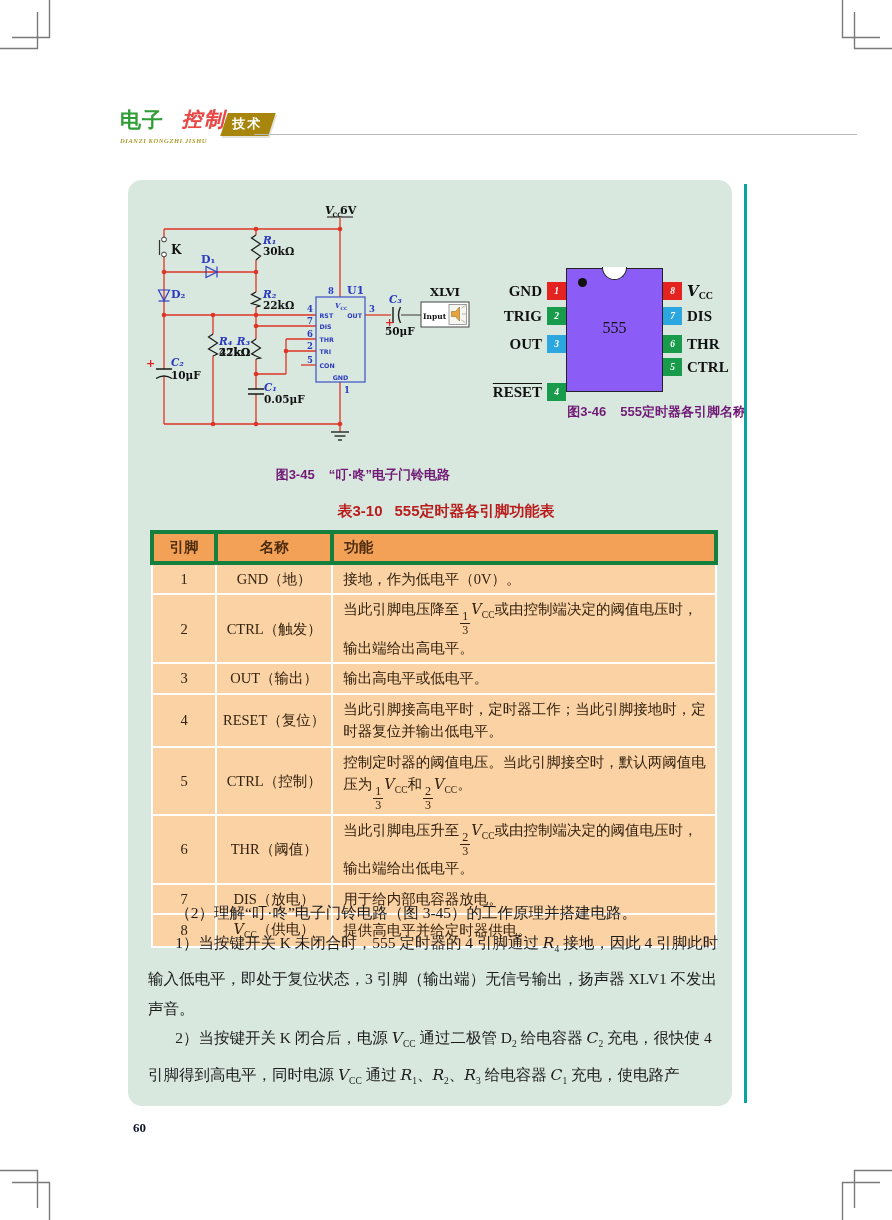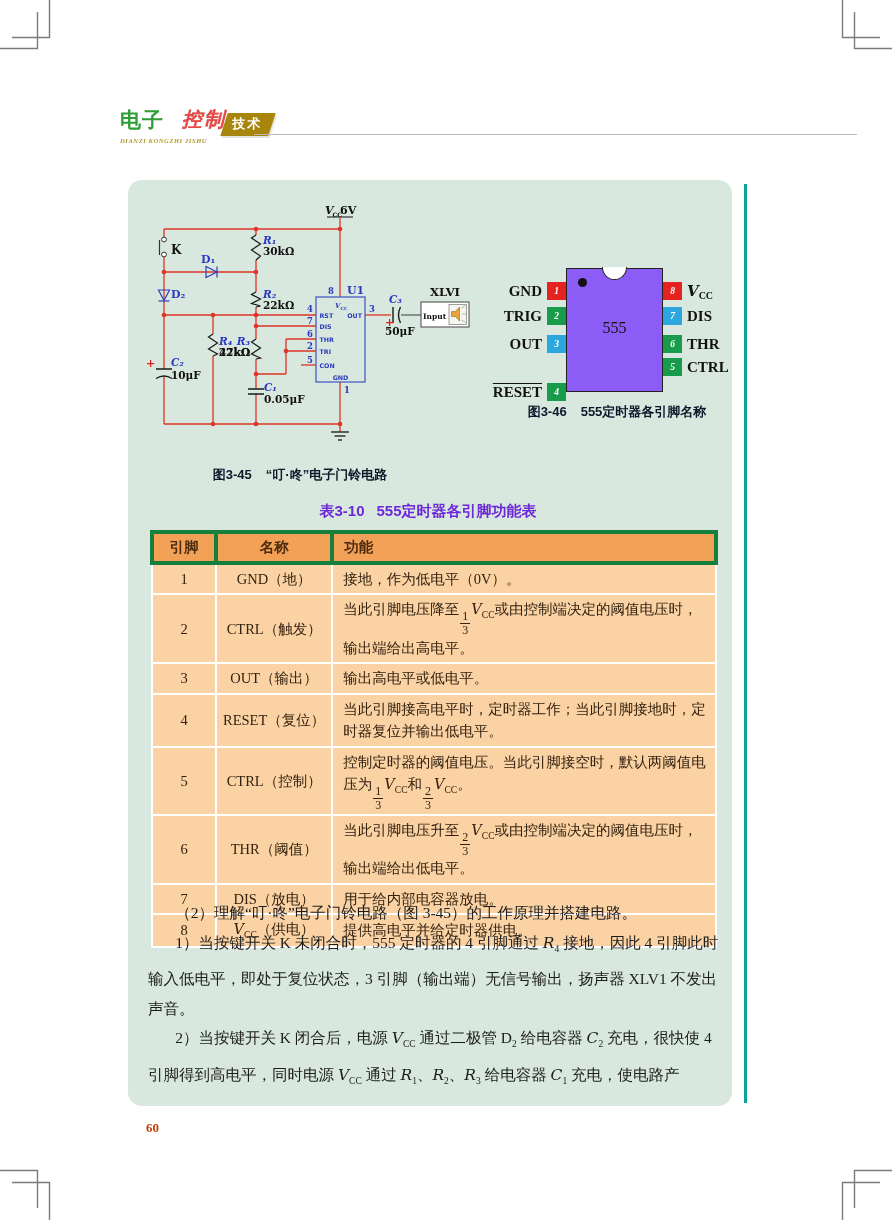--- a/index.html
+++ b/index.html
@@ -14,32 +14,32 @@
   .logo-kongzhi{color:#ef4444;font:bold italic 20px "Liberation Sans",sans-serif;margin-left:18px;letter-spacing:2px;text-shadow:0 0 1px #b5b5ae;}
   .logo-badge{background:#a8860d;transform:skewX(-18deg);margin-left:-2px;margin-top:7px;padding:2px 10px 3px 8px;box-shadow:2px 2px 0 #e4e4de;}
   .logo-badge span{display:block;transform:skewX(18deg);color:#fff;font:bold 13px "Liberation Sans",sans-serif;letter-spacing:2px;}
   .logo-sub{color:#b09a2a;font:bold italic 6.5px "Liberation Serif",serif;letter-spacing:.6px;margin-top:1px;}
   .header-rule{position:absolute;left:254px;top:134px;width:603px;height:1px;background:#b9b9b9;}
 
   
   .content-box{position:absolute;left:128px;top:180px;width:604px;height:926px;background:#d8e8df;border-radius:14px;}
   .teal-line{position:absolute;left:744px;top:184px;width:3px;height:919px;background:#0ba3a0;}
 
-  .page-number{position:absolute;left:146px;top:1120px;font:bold 13px "Liberation Serif",serif;color:#c2410c;}
+  .page-number{position:absolute;left:133px;top:1120px;font:bold 13px "Liberation Serif",serif;color:#0f172a;}
 
   
   .circuit-svg{position:absolute;left:10px;top:14px;}
   svg text{font-family:"DejaVu Serif","Liberation Serif",serif;}
   .t-blue{fill:#2b3abf;} .t-red{fill:#e02020;} .t-blk{fill:#111;}
   .t-var{font-style:italic;font-weight:bold;}
   .t-val{font-weight:bold;}
   .t-sans{font-family:"DejaVu Sans","Liberation Sans",sans-serif;font-weight:bold;}
 
   
-  .fig-caption{position:absolute;font:bold 13px "Liberation Sans",sans-serif;color:#0f172a;text-align:center;white-space:nowrap;}
+  .fig-caption{position:absolute;font:bold 13px "Liberation Sans",sans-serif;color:#701a75;text-align:right;white-space:nowrap;}
   .fig-caption .tag{margin-right:14px;}
   .cap45{left:22px;top:286px;width:300px;}
 
   
   .fig46{position:absolute;left:360px;top:75px;width:258px;height:170px;}
   .chip{position:absolute;left:78px;top:13px;width:97px;height:124px;background:#8b5cf6;border:1.6px solid #222;box-sizing:border-box;}
   .notch{position:absolute;left:35px;top:-1.6px;width:25px;height:13px;background:#fff;border:1.6px solid #222;border-top:none;border-radius:0 0 25px 25px;box-sizing:border-box;}
   .chip-dot{position:absolute;left:11px;top:9px;width:9px;height:9px;border-radius:50%;background:#111;}
   .chip-label{position:absolute;left:0;right:0;top:50px;text-align:center;font:16px "Liberation Serif",serif;color:#111;}
   .pin-row{position:absolute;height:18px;display:flex;align-items:center;gap:5px;}
@@ -47,22 +47,22 @@
   .pin-row.right{left:175px;width:83px;justify-content:flex-start;}
   .pin-sq{width:19px;height:18px;display:flex;align-items:center;justify-content:center;
           color:#fff;font:bold italic 9.5px "Liberation Serif",serif;flex:0 0 auto;}
   .pin-label{font:bold 15px "Liberation Serif",serif;color:#111;white-space:nowrap;}
   .pin-label.ovl{text-decoration:overline;}
   .pin-label .var{font-style:italic;}
   .pin-label sub{font-size:10px;vertical-align:-3px;}
   .cap46{left:0;top:148px;width:258px;}
 
   
-  .table-title{position:absolute;left:16px;top:322px;width:568px;text-align:center;
-               font:bold 15px "Liberation Sans",sans-serif;color:#6d28d9;}
+  .table-title{position:absolute;left:34px;top:322px;width:568px;text-align:center;
+               font:bold 15px "Liberation Sans",sans-serif;color:#b91c1c;}
   .table-title .tag{margin-right:12px;}
   .pin-table{position:absolute;left:22px;top:350px;width:568px;border-collapse:collapse;
              font-size:14.5px;color:#33220f;}
   .pin-table th{background:#f2a157;color:#4d2c0e;font-weight:bold;border:4px solid #15803d;
                 padding:4px 2px;font-size:14.5px;}
   .pin-table td{background:#fad2a4;border:2px solid #fff;padding:3px 6px;line-height:1.55;}
   .pin-table .c-pin{width:50px;text-align:center;}
   .pin-table .c-name{width:92px;text-align:center;white-space:nowrap;}
   .pin-table .c-func{text-align:left;padding-left:10px;padding-right:8px;}
   .var{font-style:italic;font-family:"DejaVu Serif","Liberation Serif",serif;}

